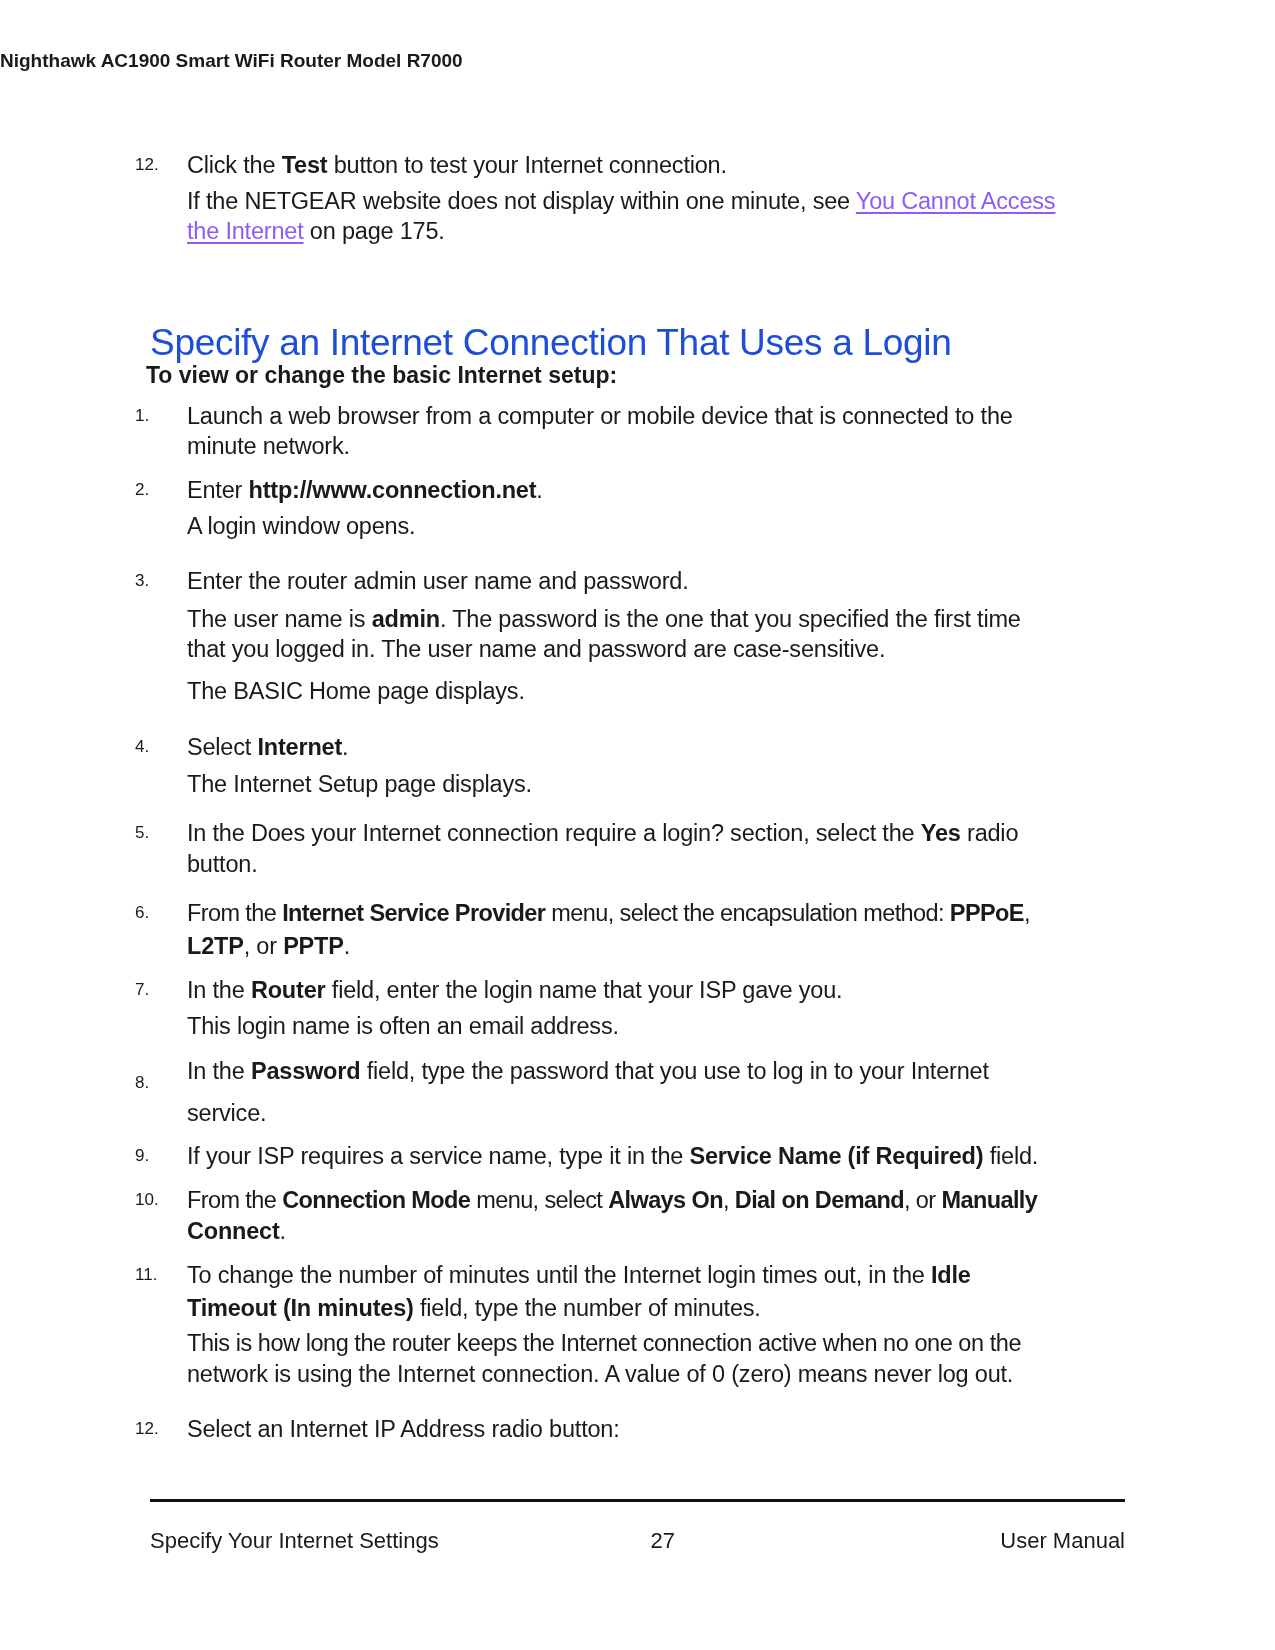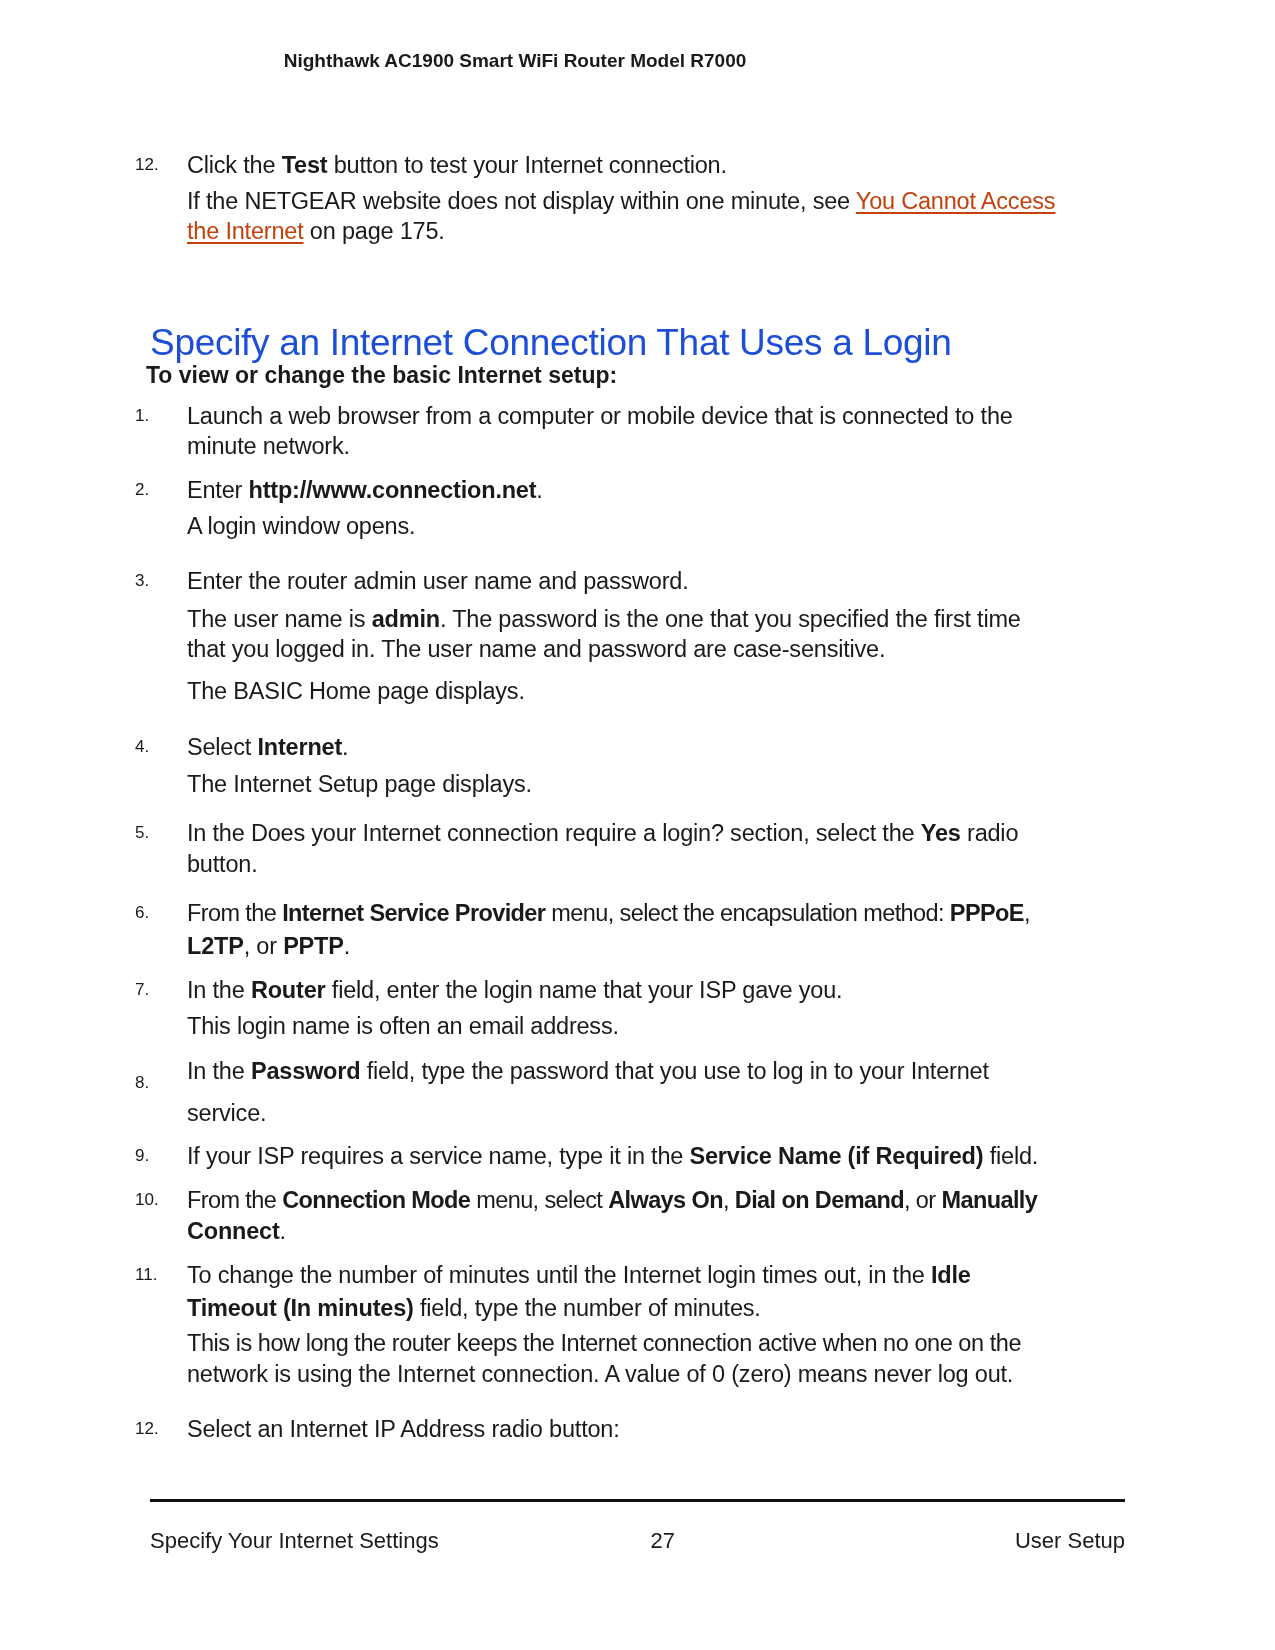--- a/index.html
+++ b/index.html
@@ -2,22 +2,22 @@
 <html><head>
 <meta charset="utf-8">
 <style>
   html, body { margin: 0; padding: 0; background: #ffffff; }
   body { width: 1275px; height: 1650px; position: relative; overflow: hidden;
          font-family: "Liberation Sans", sans-serif; color: #1a1a1a; }
   .line { position: absolute; left: 0; white-space: nowrap; font-size: 23.5px; line-height: 30px; letter-spacing: -0.2px; }
   .ind { left: 187px; }
   .num { position: absolute; left: 135px; font-size: 17px; line-height: 30px; }
   b { font-weight: bold; margin-top: 32px; }
-  a { color: #c2410c; text-decoration: underline; text-underline-offset: 3px; }
-  .header { position: absolute; top: 48px; left: 0; width: 1030px; text-align: center;
+  a { color: #8b5cf6; text-decoration: underline; text-underline-offset: 3px; }
+  .header { position: absolute; top: 48px; left: 0; width: 1030px; text-align: left;
             font-size: 19px; font-weight: bold; line-height: 26px; }
   .h1 { position: absolute; left: 150px; top: 296px; font-size: 37px; line-height: 44px; font-weight: normal; color: #1d4ed8; letter-spacing: -0.3px; }
   .proc { position: absolute; left: 146px; top: 360px; font-size: 23px; font-weight: bold; line-height: 30px; }
   .rule { position: absolute; left: 150px; width: 975px; top: 1499px; height: 0; border-top: 3px solid #111; }
   .foot { position: absolute; top: 1528px; font-size: 22px; line-height: 26px; }
 </style>
 </head>
 <body>
 
 <div class="header">Nighthawk AC1900 Smart WiFi Router Model R7000</div>
@@ -102,13 +102,13 @@
 </div>
 
 <div>
   <span class="num" style="top:1414px">12.</span>
   <div class="line ind" style="top:1414px">Select an Internet IP Address radio button:</div>
 </div>
 
 <div class="rule"></div>
 <div class="foot" style="left:150px">Specify Your Internet Settings</div>
 <div class="foot" style="left:600px; width:75px; text-align:right">27</div>
-<div class="foot" style="right:150px; text-align:right">User Setup</div>
+<div class="foot" style="right:150px; text-align:right">User Manual</div>
 
 </body></html>

